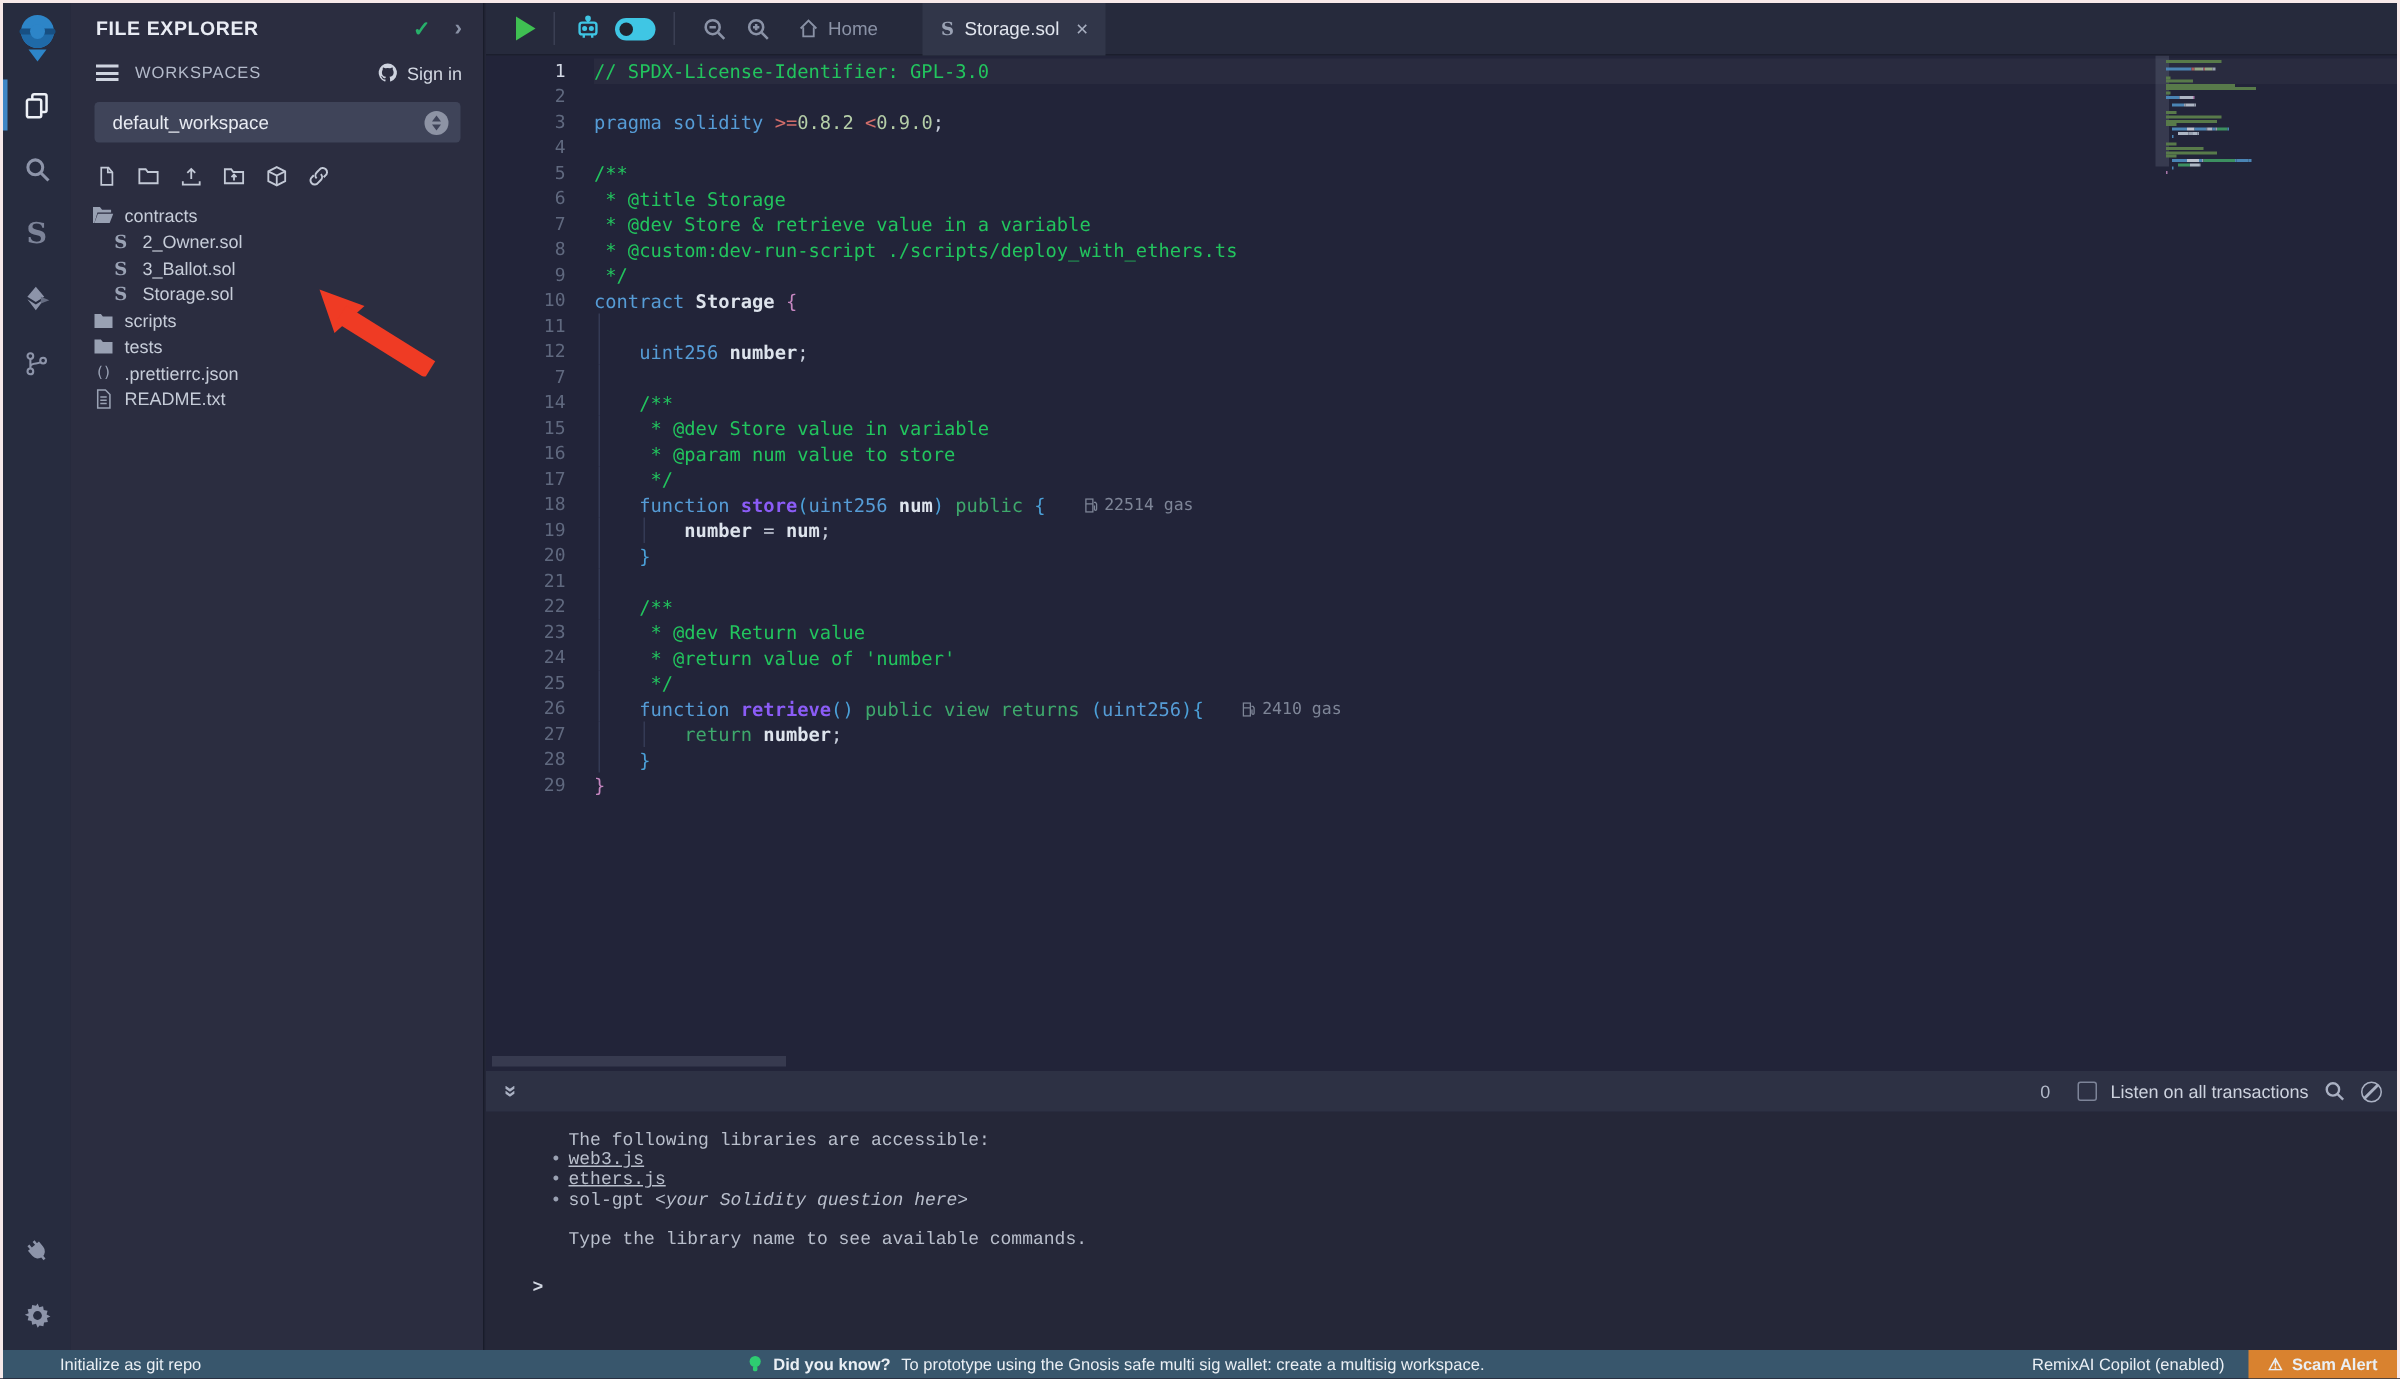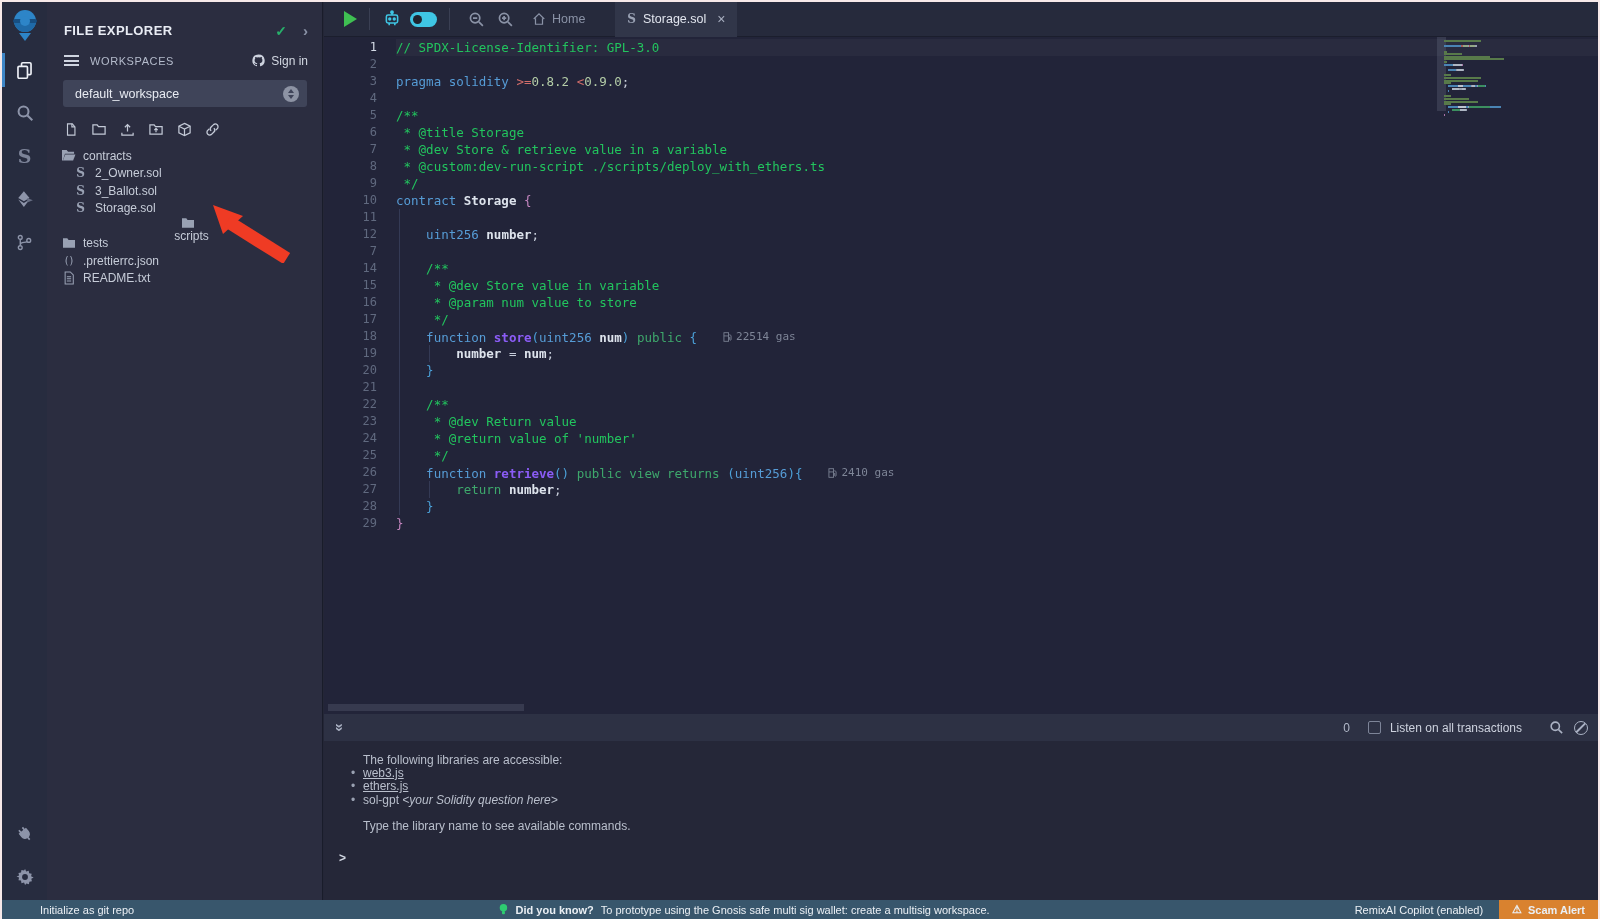--- a/index.html
+++ b/index.html
@@ -16,21 +16,21 @@
     color:#8d94a9; margin-top:13px; position:relative; }
   .rail-item.active { color:#eef1f7; }
   .rail-item.active::before { content:""; position:absolute; left:0; top:-2px; width:3px; height:34px; background:#3e86c6; }
   .rail-spacer { flex:1; }
   .rail-bottom { margin-bottom:10px; }
   .sol-rail { font-family:"DejaVu Serif", serif; font-size:19px; font-weight:bold; color:#7c8398; }
 
   
   .explorer { position:absolute; left:45px; top:0; width:276px; height:900px; background:#2b2d40;
     border-right:1px solid #191c2a; color:#c6ccd8; }
-  .exp-header { padding:20px 14px 0 17px; display:flex; align-items:center; }
+  .exp-header { padding:8px 14px 0 17px; display:flex; align-items:center; }
   .exp-title { font-size:13px; font-weight:bold; color:#e9ecf4; letter-spacing:.4px; flex:1; }
   .check { color:#27b06a; font-size:14px; font-weight:bold; margin-right:16px; }
   .chev { color:#8a92a6; font-size:15px; font-weight:bold; }
   .ws-row { display:flex; align-items:center; padding:14px 14px 0 17px; }
   .burger { width:15px; height:11px; border-top:2px solid #cfd4e0; border-bottom:2px solid #cfd4e0; position:relative; margin-right:11px; }
   .burger::after { content:""; position:absolute; left:0; top:3px; width:15px; height:2px; background:#cfd4e0; }
   .ws-label { font-size:11px; color:#b4bbcb; letter-spacing:.6px; flex:1; }
   .signin { display:flex; align-items:center; gap:5px; font-size:12px; color:#d3d8e2; }
   .ws-select { margin:12px 15px 0 16px; height:27px; background:#3f4459; border-radius:3px;
     display:flex; align-items:center; padding:0 8px 0 12px; }
@@ -81,28 +81,28 @@
   .vscroll { position:absolute; right:152px; top:0; width:9px; height:74px; background:rgba(140,148,168,.20); }
   .hscroll { position:absolute; left:4px; bottom:3px; width:196px; height:7px; background:rgba(140,148,168,.20); }
 
   
   .terminal { position:absolute; left:0; right:0; top:712px; height:188px; background:#252738; }
   .t-header { height:27px; background:#2d3144; display:flex; align-items:center; padding:0 6px 0 12px; }
   .collapse-ic { color:#aab1c3; font-size:15px; font-weight:bold; transform:rotate(90deg); cursor:pointer; }
   .t-sp { flex:1; }
   .t-count { font-size:12px; color:#b2b9c9; margin-right:18px; }
   .t-check { width:13px; height:13px; border:1px solid #7d8498; border-radius:2px; background:#2d3144; margin-right:9px; cursor:pointer; }
-  .t-listen { font-size:12px; color:#cdd2de; margin-right:27px; }
+  .t-listen { font-size:12px; color:#cdd2de; margin-right:10px; }
   .t-search { color:#aab1c3; margin-right:10px; display:flex; cursor:pointer; }
   .t-input { width:296px; height:21px; background:#3c4156; border:none; border-radius:2px; color:#dfe3ec;
     font-size:12px; padding:0 9px; margin-right:10px; }
   .t-input::placeholder { color:#8b93a7; }
   .ban { width:14px; height:14px; border:1.6px solid #aab1c3; border-radius:50%; position:relative; margin-right:4px; cursor:pointer; }
   .ban::before { content:""; position:absolute; left:-1px; top:5px; width:13px; height:1.6px; background:#aab1c3; transform:rotate(-45deg); }
-  .t-body { padding:13px 0 0 15px; font-family:Liberation Sans, sans-serif; font-size:12px; color:#b9bfcc; }
+  .t-body { padding:13px 0 0 15px; font-family:Liberation Mono, monospace; font-size:12px; color:#b9bfcc;margin-left:16px; }
   .tline { line-height:13.2px; min-height:13.2px; white-space:pre; padding-left:24px; position:relative; }
   .tline .bullet { position:absolute; left:12px; color:#9aa1b2; }
   .t-link { text-decoration:underline; cursor:pointer; }
   .t-it { font-style:italic; }
   .prompt { margin-top:19px; padding-left:0; font-weight:bold; color:#d2d7e2; }
 
   
   .statusbar { position:absolute; left:0; right:0; bottom:0; height:19px; background:#38566c;
     display:flex; align-items:center; font-size:11px; color:#eaeff4; }
   .sb-left { padding-left:38px; }
@@ -265,21 +265,21 @@
             <span class="sol-s">S</span>
           </span>
           <span>3_Ballot.sol</span>
         </div>
         <div class="trow" style="padding-left: 26px;">
           <span class="ticon">
             <span class="sol-s">S</span>
           </span>
           <span>Storage.sol</span>
         </div>
-        <div class="trow" style="padding-left: 14px; flex-direction: column;">
+        <div class="trow" style="padding-left: 14px;">
           <span class="ticon">
             <svg width="14" height="12" viewBox="0 0 16 14">
               <path d="M1 1.5h5l1.5 2H15v9H1z" fill="#99a1b3"></path>
             </svg>
           </span>
           <span>scripts</span>
         </div>
         <div class="trow" style="padding-left: 14px;">
           <span class="ticon">
             <svg width="14" height="12" viewBox="0 0 16 14">

